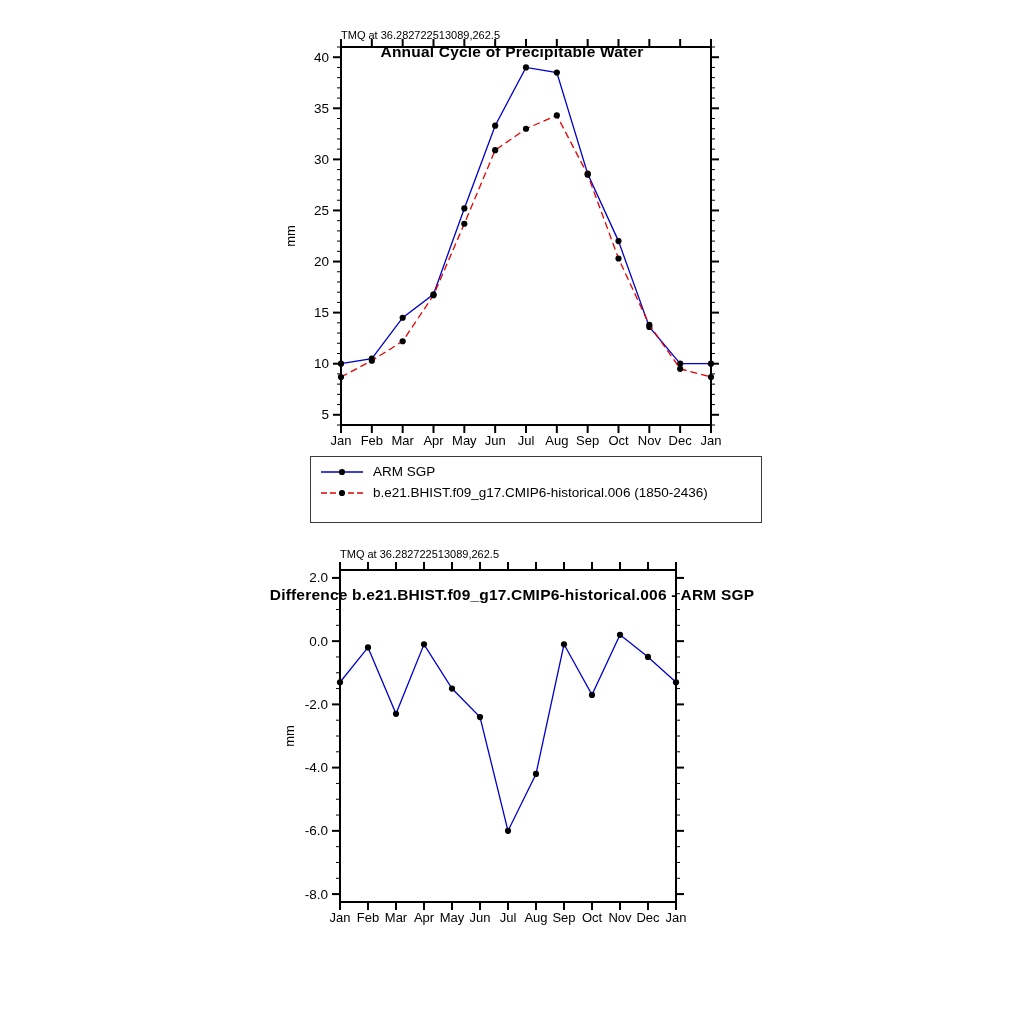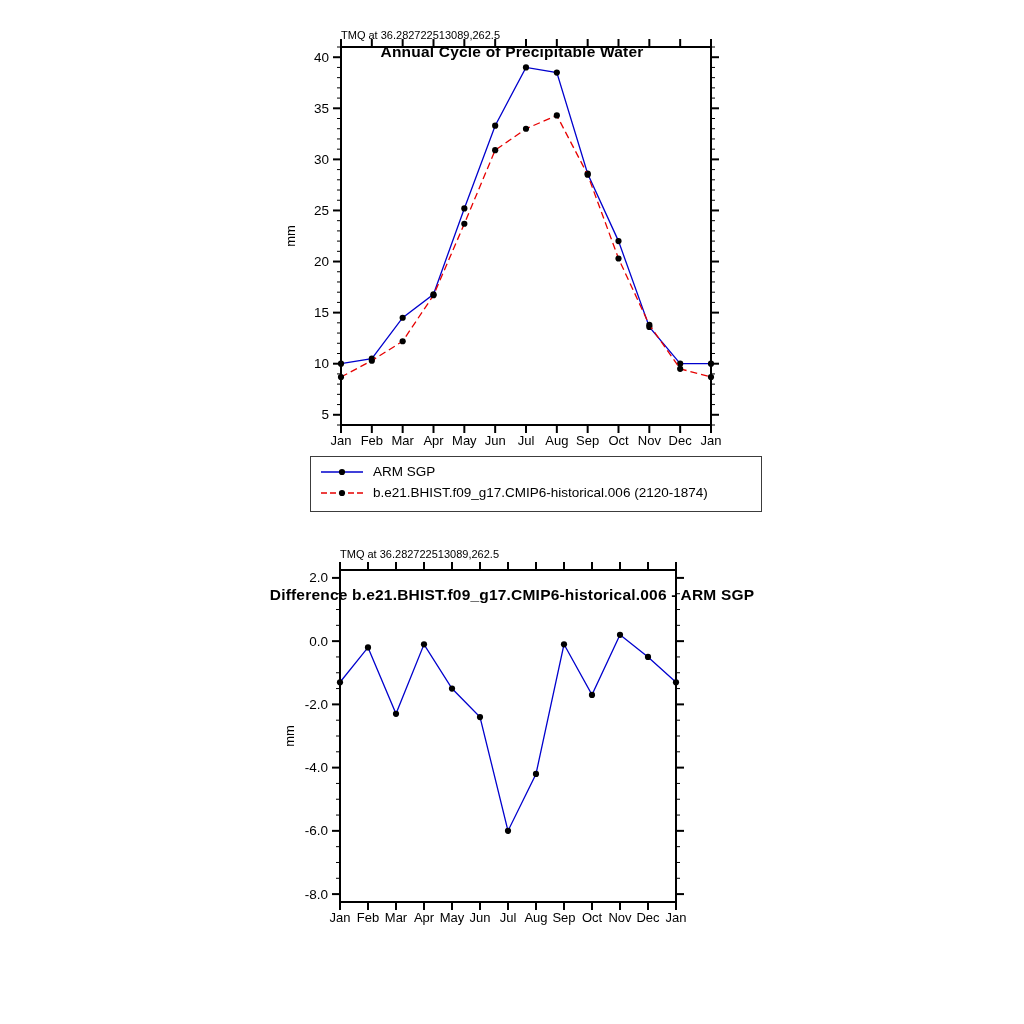--- a/index.html
+++ b/index.html
@@ -1,21 +1,21 @@
 <!DOCTYPE html>
 <html><head>
 <meta charset="utf-8">
 <style>
   html,body{margin:0;padding:0;background:#fff;}
   body{font-family:"Liberation Sans",sans-serif;color:#000;}
   .page{position:relative;width:1024px;height:1024px;background:#ffffff;overflow:hidden;}
   .chart-title{position:absolute;left:0;width:1024px;text-align:center;font-weight:bold;font-size:15.5px;letter-spacing:0.2px;margin-top:40px;}
   .chart-subtitle{position:absolute;font-size:11px;}
   svg.plot{position:absolute;overflow:visible;}
-  .legend{position:absolute;left:310px;top:456px;width:436px;background:#fff;border:1px solid #3c3c3c;padding:4px 6px 8px 8px;}
+  .legend{position:absolute;left:310px;top:456px;width:436px;background:#fff;border:1px solid #3c3c3c;padding:4px 6px 19px 8px;}
   .legend-item{display:flex;align-items:center;height:21px;}
   .legend-label{font-size:13.5px;margin-left:8px;white-space:nowrap;}
 </style>
 </head>
 <body>
 
 <div class="page">
 
   <section>
     <div class="chart-title" style="top:3px">Annual Cycle of Precipitable Water</div>
@@ -182,21 +182,21 @@
             <line x1="2" y1="6" x2="44" y2="6" stroke="#0000cd" stroke-width="1.3"></line>
             <circle cx="23" cy="6" r="3.1" fill="#000000"></circle>
           </svg>
         <span class="legend-label">ARM SGP</span>
       </div>
       <div class="legend-item">
         <svg class="legend-sample" width="46" height="12">
             <line x1="2" y1="6" x2="44" y2="6" stroke="#e60000" stroke-width="1.3" stroke-dasharray="6,3"></line>
             <circle cx="23" cy="6" r="3.1" fill="#000000"></circle>
           </svg>
-        <span class="legend-label">b.e21.BHIST.f09_g17.CMIP6-historical.006 (2120-1874)</span>
+        <span class="legend-label">b.e21.BHIST.f09_g17.CMIP6-historical.006 (1850-2436)</span>
       </div>
     </div>
   </section>
 
   <section>
     <div class="chart-title" style="top:546px">Difference b.e21.BHIST.f09_g17.CMIP6-historical.006 - ARM SGP</div>
     <div class="chart-subtitle" style="left:340px;top:548px">TMQ at 36.282722513089,262.5</div>
     <svg id="svg1" class="plot" style="left:0;top:540px" width="1024" height="400">
         <line x1="340" y1="338.2857142857143" x2="336" y2="338.2857142857143" stroke="#000" stroke-width="1"></line>
         <line x1="676" y1="338.2857142857143" x2="680" y2="338.2857142857143" stroke="#000" stroke-width="1"></line>

